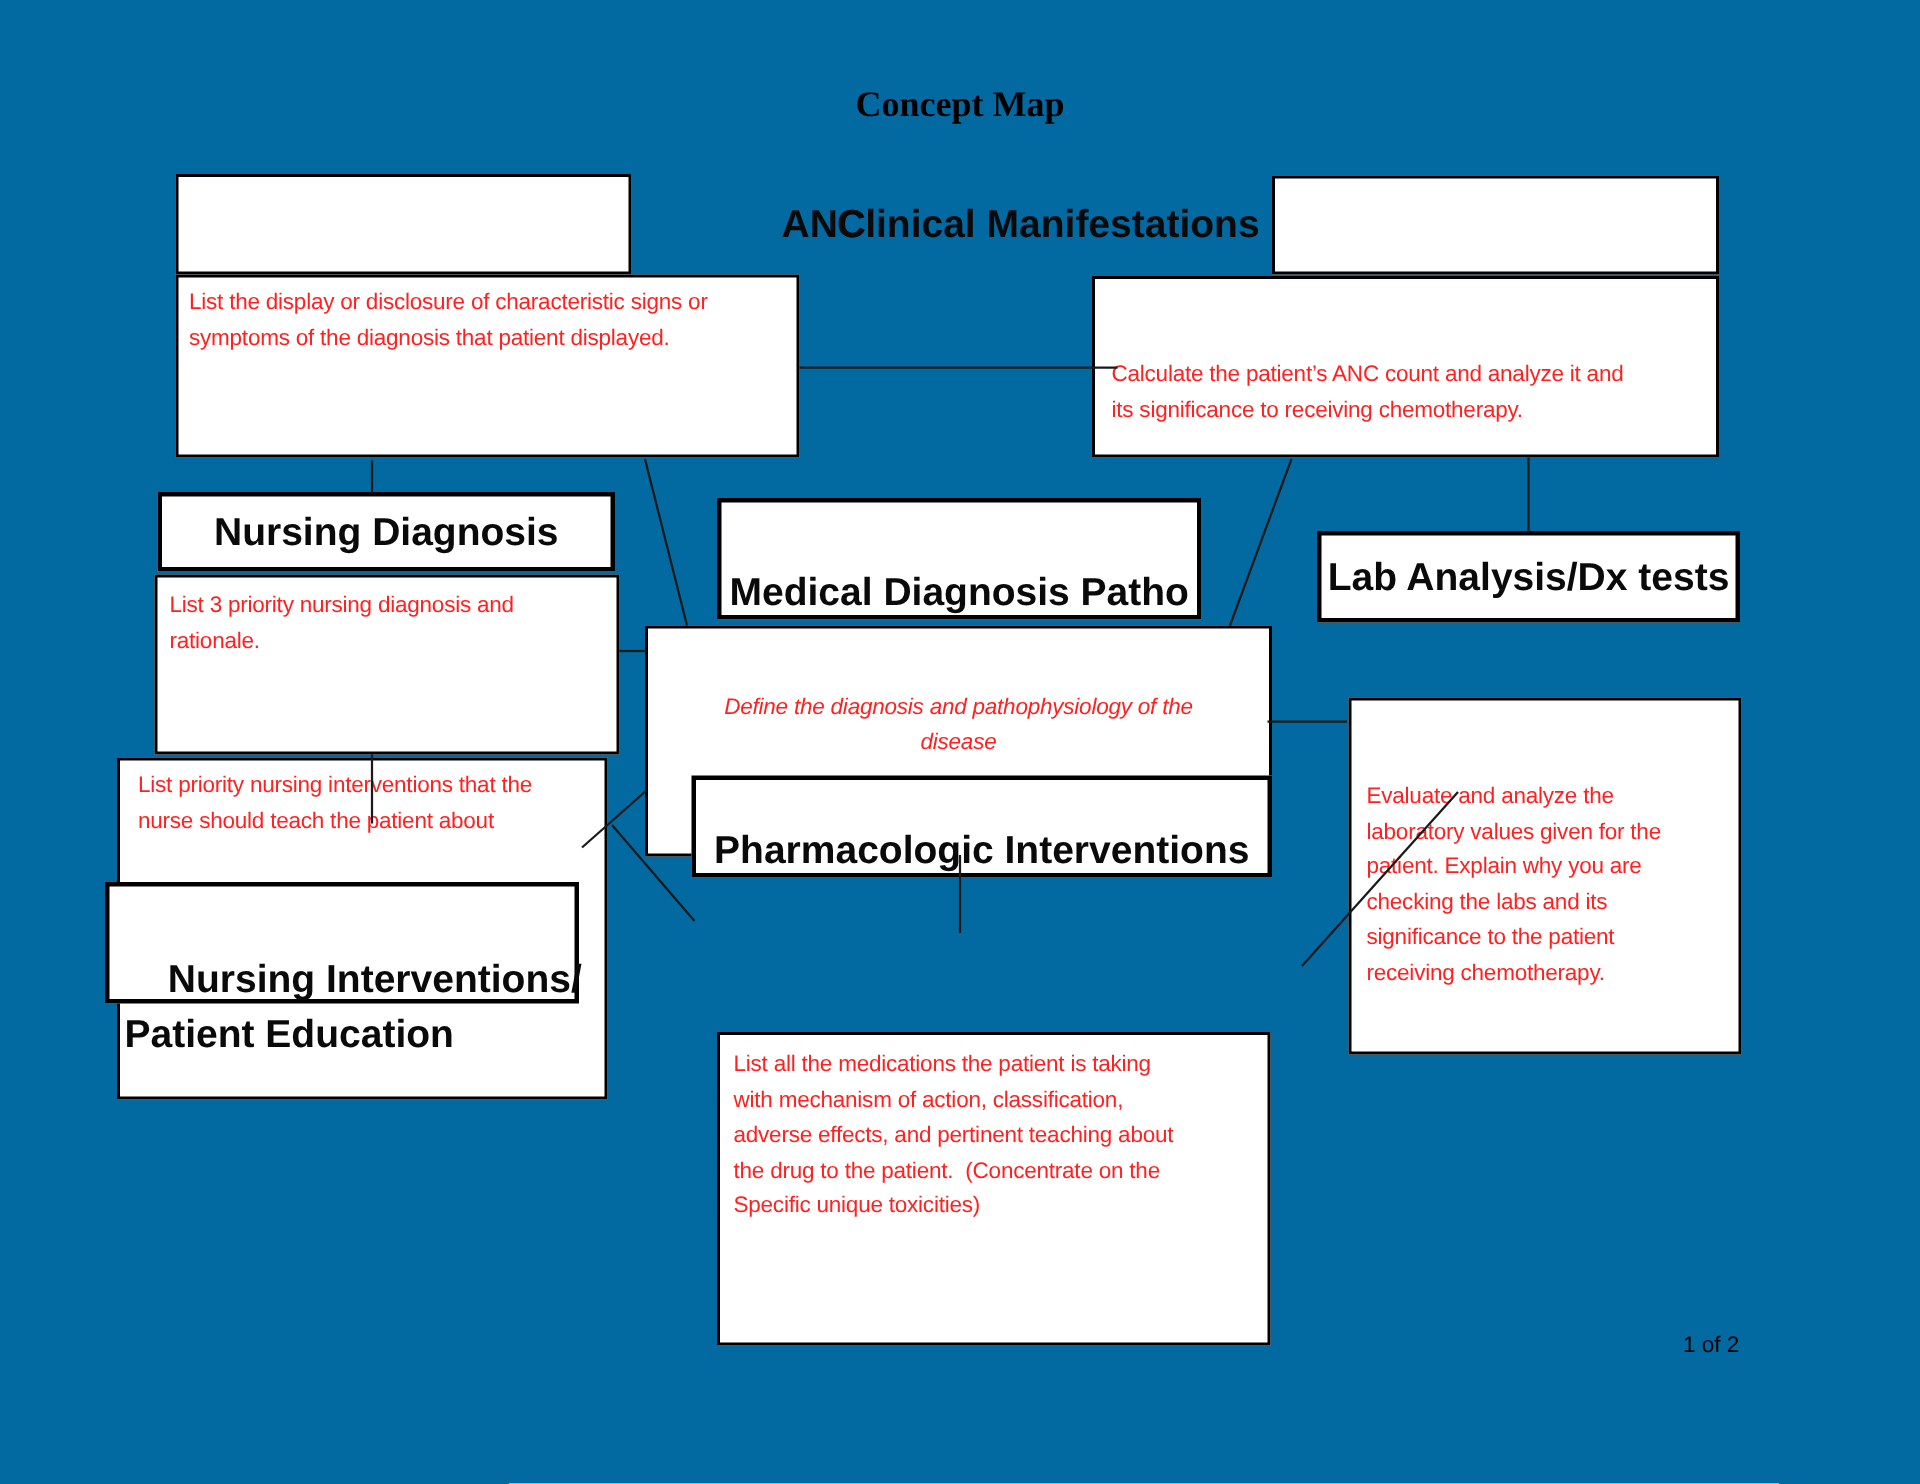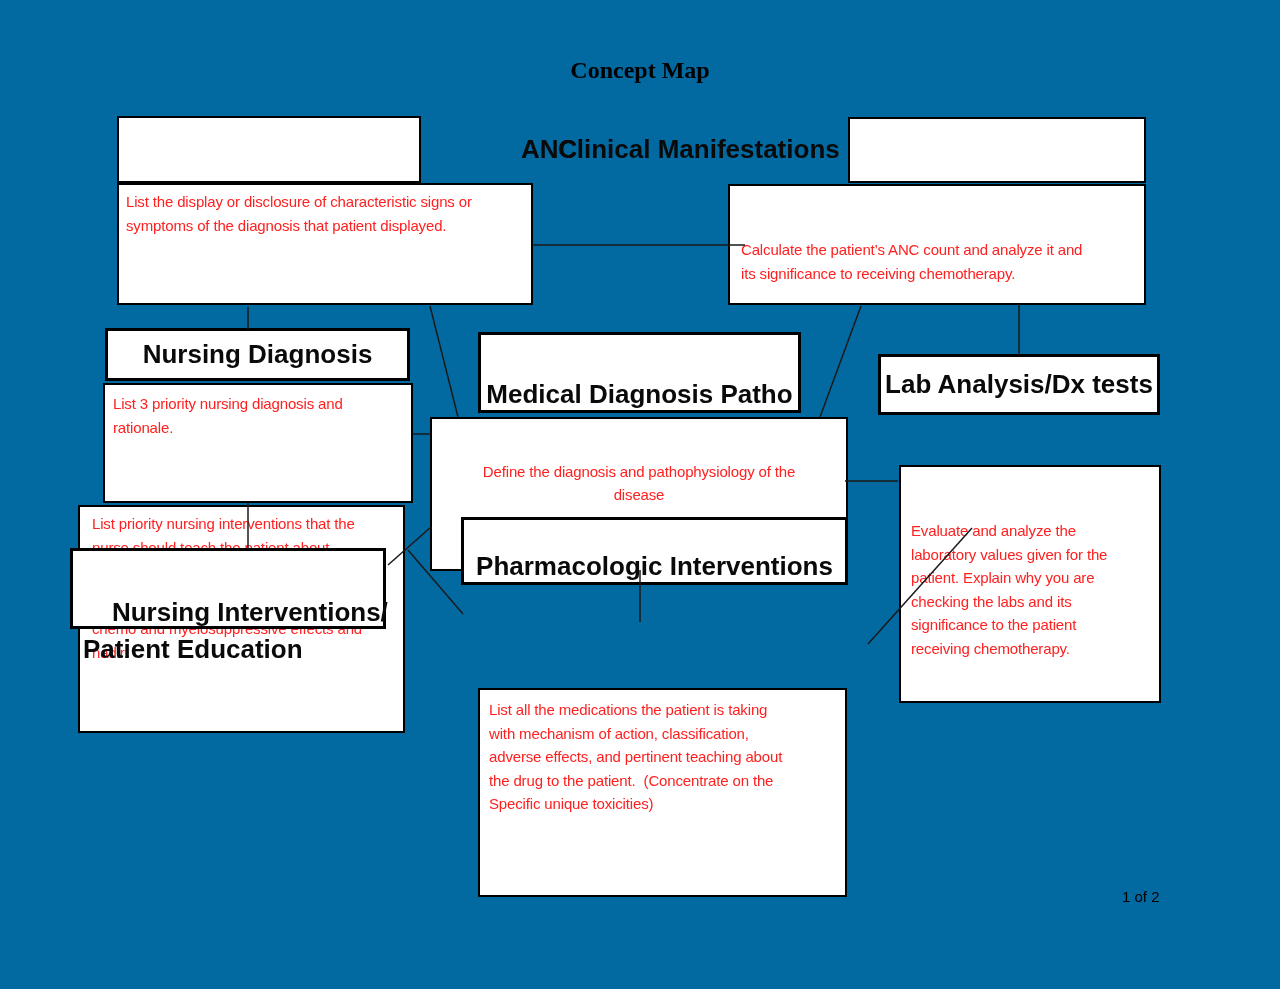--- a/index.html
+++ b/index.html
@@ -20,29 +20,29 @@
     position:absolute; box-sizing:border-box; background:#fff;
     border:2px solid var(--border-color,#000); overflow:hidden;
   }
   .titlebox {
     border-width:3px; display:flex; align-items:center; justify-content:center;
     font-weight:bold; font-size:26px; color:#0a0a0a; white-space:nowrap;
     overflow:visible; z-index:3;
   }
   .titlebox.two-line {
     display:block; white-space:pre; line-height:37px;
-    padding:6px 0 0 10px; justify-content:flex-start;
+    padding:6px 0 0 10px; justify-content:flex-start;margin-top:40px;
   }
   .note {
     color:var(--note-color,#ff2020); font-size:15px; line-height:23.5px;
     letter-spacing:-0.15px; white-space:pre;
   }
   .note p { margin:0; white-space:pre; }
   .center-note { display:flex; align-items:center; justify-content:center;
-    text-align:center; padding-bottom:22px; }
+    text-align:center; padding-bottom:22px;font-style:italic; }
   .nib-bottom { position:absolute; left:12px; top:110px; }
   .page-num { position:absolute; left:1122px; top:888px; font-size:15px; color:#000; }
   svg.connectors {
     position:absolute; left:0; top:0; width:1280px; height:989px;
     z-index:10; pointer-events:none;
   }
   svg.connectors line { stroke:#1a1a1a; stroke-width:1.5; }
 </style>
 </head>
 <body>

